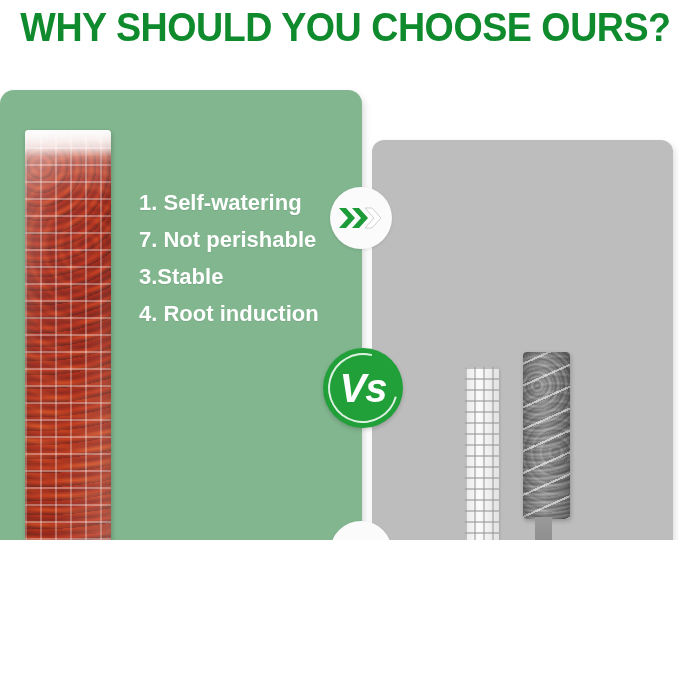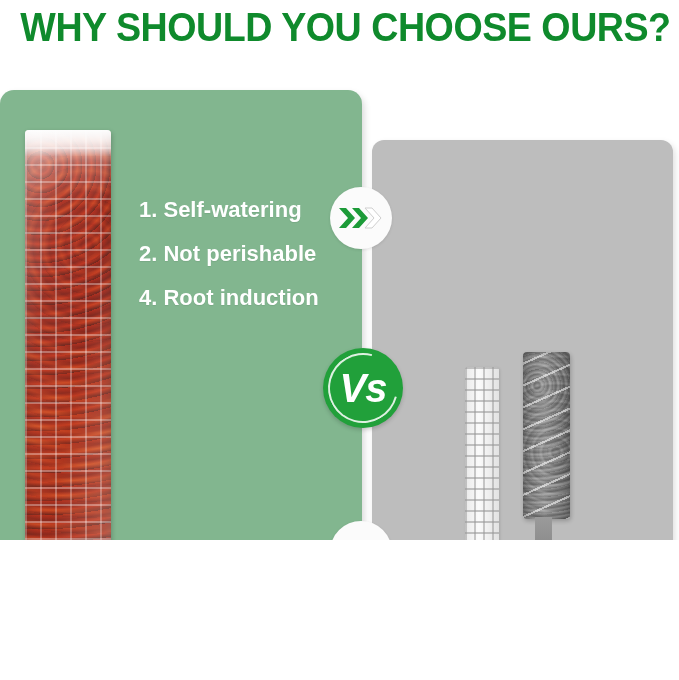--- a/index.html
+++ b/index.html
@@ -78,21 +78,20 @@
     top: 192px;
     width: 244px;
   }
   #list-ours .feature-item {
     color: #ffffff;
     font-size: 22px;
     font-weight: bold;
     line-height: 37px;
     white-space: nowrap;
     text-shadow: 0 1px 1px rgba(0,0,0,0.07);
-    margin-top: 7px;
   }
   #list-theirs .feature-item {
     color: #161616;
     font-size: 22px;
     font-weight: normal;
     line-height: 37px;
     white-space: nowrap;
   }
 
   
@@ -247,21 +246,22 @@
   </div>
 
   <div id="product-ours">
     <div class="bag-top"></div>
     <div class="bag-bottom"></div>
     <div class="sheen"></div>
   </div>
 
   <ul class="feature-list" id="list-ours">
     <li class="feature-item">1. Self-watering</li>
-    <li class="feature-item">2. Not perishable</li>
+    <li class="feature-item">7. Not perishable</li>
+    <li class="feature-item">3.Stable</li>
     <li class="feature-item">4. Root induction</li>
   </ul>
 
   <div class="panel" id="panel-theirs">
   </div>
 
   <div id="product-theirs-mesh"></div>
   <div id="product-theirs-mesh-tip"></div>
   <div id="product-theirs-moss"></div>
   <div id="product-theirs-stake"></div>

